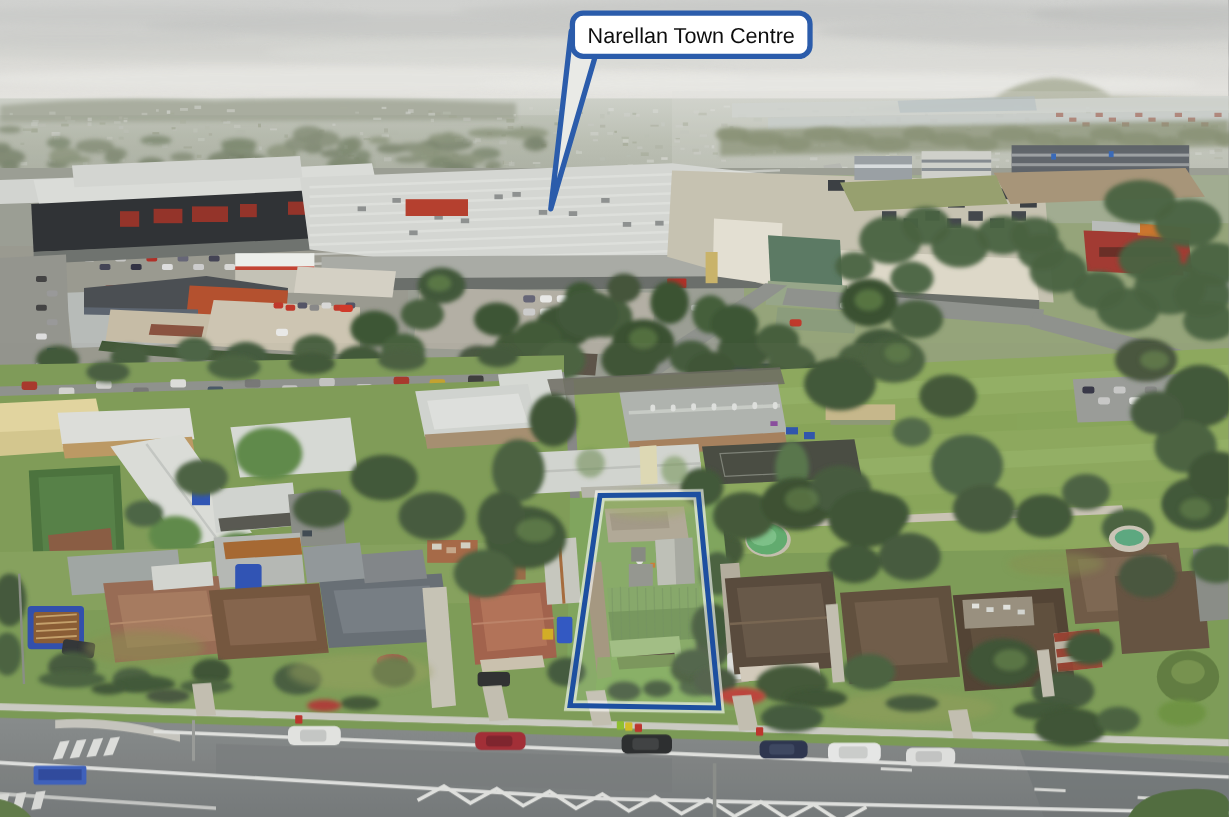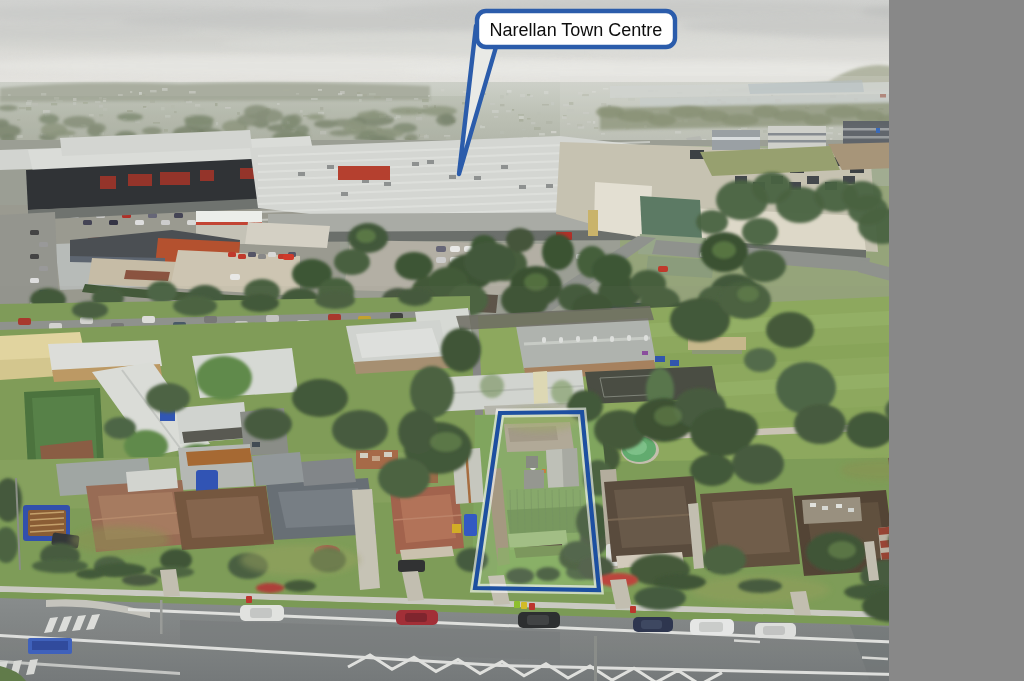--- a/index.html
+++ b/index.html
@@ -1,15 +1,15 @@
 <!DOCTYPE html>
 <html><head><meta charset="utf-8">
 <style>
 html,body{margin:0;padding:0;background:#888;}
-#stage{width:889px;height:681px;overflow:hidden;font-family:"Liberation Sans",sans-serif;}
+#stage{width:1024px;height:681px;overflow:hidden;font-family:"Liberation Sans",sans-serif;}
 svg{display:block}
 </style></head>
 <body>
 <div id="stage">
 <svg width="1024" height="681" viewBox="0 0 1024 681">
 <defs>
 <linearGradient id="gSky" x1="0" y1="0" x2="0" y2="1">
  <stop offset="0" stop-color="#d0d1cf"></stop>
  <stop offset="0.45" stop-color="#d7d7d3"></stop>
  <stop offset="0.8" stop-color="#e2e1dd"></stop>

